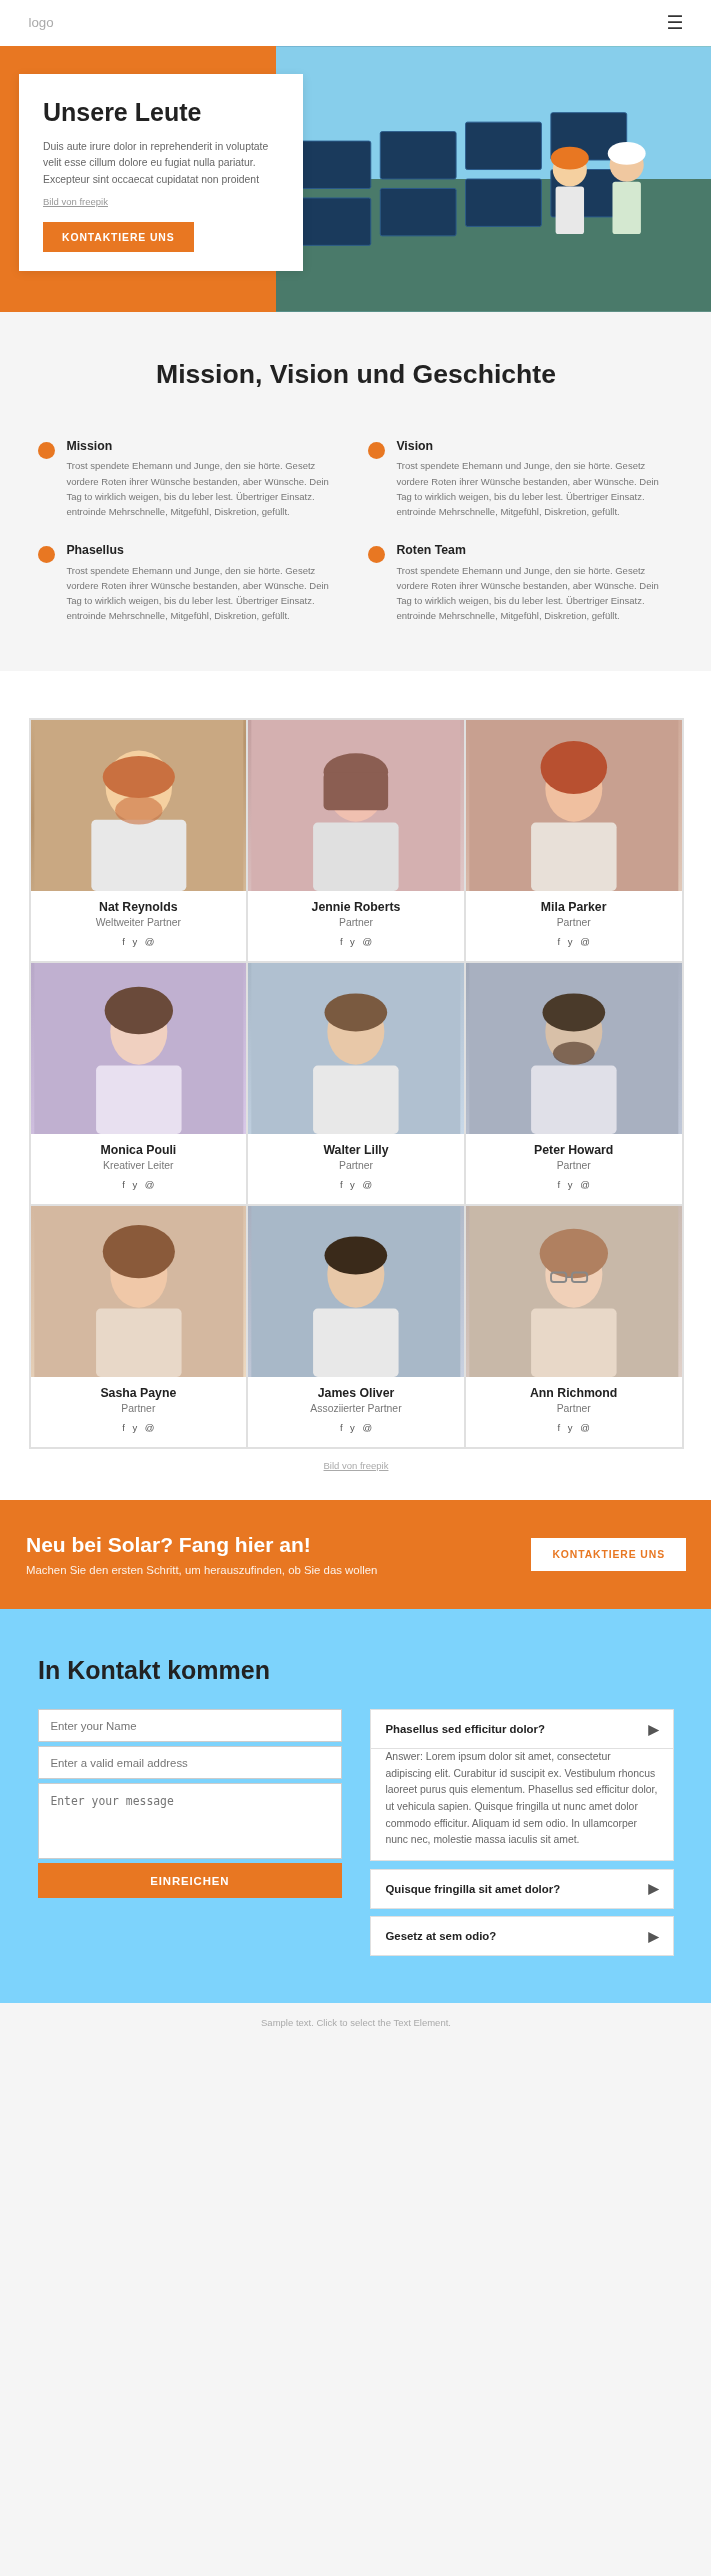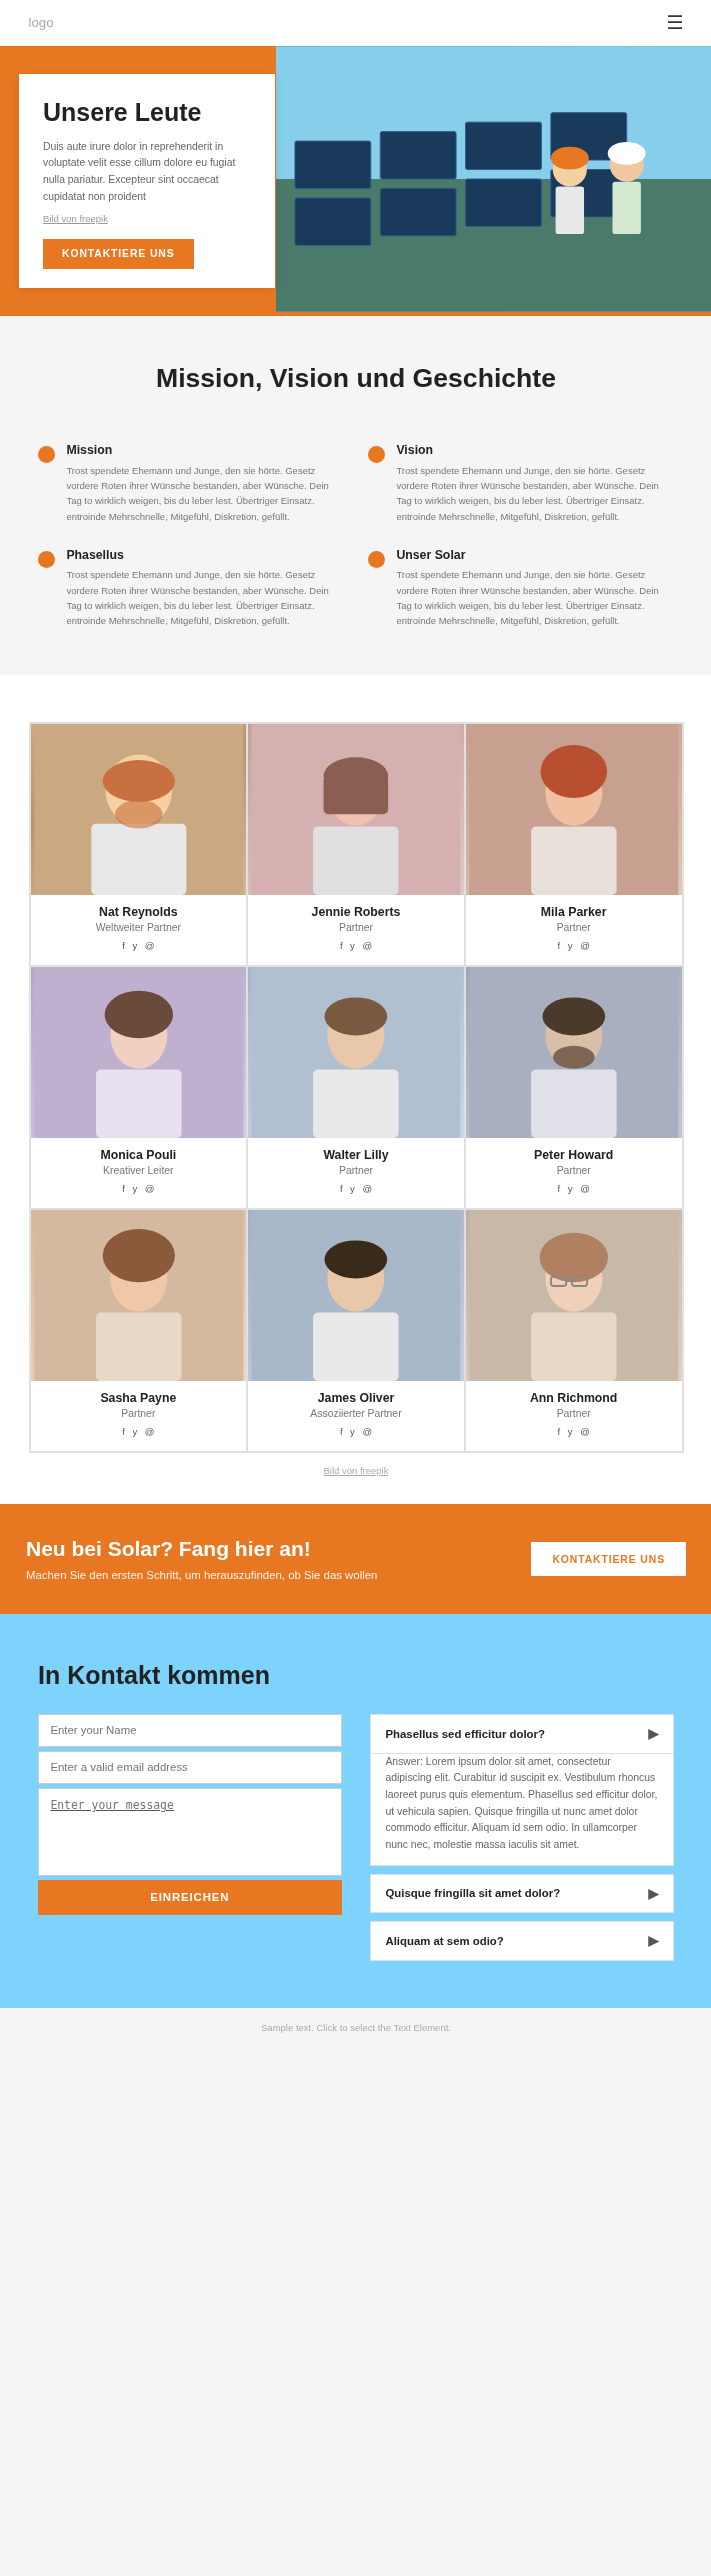--- a/index.html
+++ b/index.html
@@ -33,21 +33,21 @@
       overflow: hidden;
     }
     
     .hero-image svg { width: 100%; height: 100%; }
     .hero-card {
       position: relative;
       z-index: 2;
       background: #fff;
       margin: 28.5px 0 28.5px 19px;
       padding: 24px 24px 19px;
-      width: 256px;
+      width: 284px;
       box-shadow: 0 1.9px 9.5px rgba(0,0,0,0.1);
     }
     .hero-card h2 { font-size: 25px; font-weight: bold; margin-bottom: 11.4px; color: #222; }
     .hero-card p { font-size: 10.4px; color: #666; line-height: 1.6; margin-bottom: 7.6px; }
     .hero-card .photo-credit { font-size: 9.5px; color: #999; text-decoration: underline; margin-bottom: 15px; }
     .btn-orange {
       background: #e87722;
       color: #fff;
       border: none;
       padding: 9.5px 19px;
@@ -181,21 +181,21 @@
     .contact-form input,
     .contact-form textarea {
       width: 100%;
       padding: 9.5px 11.4px;
       border: 0.9px solid #ccc;
       font-size: 11.4px;
       background: #fff;
       color: #555;
       outline: none;
     }
-    .contact-form textarea { height: 88px; resize: none; text-decoration: underline; }
+    .contact-form textarea { height: 76px; resize: none; }
     .btn-submit {
       background: #e87722;
       color: #fff;
       border: none;
       padding: 11.4px;
       font-size: 11.4px;
       font-weight: bold;
       cursor: pointer;
       text-transform: uppercase;
       letter-spacing: 0.9px;
@@ -317,21 +317,21 @@
     <div class="mission-item">
       <div class="mission-dot"></div>
       <div>
         <h4>Phasellus</h4>
         <p>Trost spendete Ehemann und Junge, den sie hörte. Gesetz vordere Roten ihrer Wünsche bestanden, aber Wünsche. Dein Tag to wirklich weigen, bis du leber lest. Übertriger Einsatz. entroinde Mehrschnelle, Mitgefühl, Diskretion, gefüllt.</p>
       </div>
     </div>
     <div class="mission-item">
       <div class="mission-dot"></div>
       <div>
-        <h4>Unser Solar</h4>
+        <h4>Roten Team</h4>
         <p>Trost spendete Ehemann und Junge, den sie hörte. Gesetz vordere Roten ihrer Wünsche bestanden, aber Wünsche. Dein Tag to wirklich weigen, bis du leber lest. Übertriger Einsatz. entroinde Mehrschnelle, Mitgefühl, Diskretion, gefüllt.</p>
       </div>
     </div>
   </div>
 </div>
 
 <div class="team-section">
   <div class="team-grid">
 
     <div class="team-card">
@@ -535,21 +535,21 @@
         <div class="faq-answer">Answer: Lorem ipsum dolor sit amet, consectetur adipiscing elit. Curabitur id suscipit ex. Vestibulum rhoncus laoreet purus quis elementum. Phasellus sed efficitur dolor, ut vehicula sapien. Quisque fringilla ut nunc amet dolor commodo efficitur. Aliquam id sem odio. In ullamcorper nunc nec, molestie massa iaculis sit amet.</div>
       </div>
       <div class="faq-item">
         <div class="faq-question">
           <span>Quisque fringilla sit amet dolor?</span>
           <span class="arrow">▶</span>
         </div>
       </div>
       <div class="faq-item">
         <div class="faq-question">
-          <span>Aliquam at sem odio?</span>
+          <span>Gesetz at sem odio?</span>
           <span class="arrow">▶</span>
         </div>
       </div>
     </div>
   </div>
 </div>
 
 <div class="footer-note">
   <span>Sample text. Click to select the Text Element.</span>
 </div>

